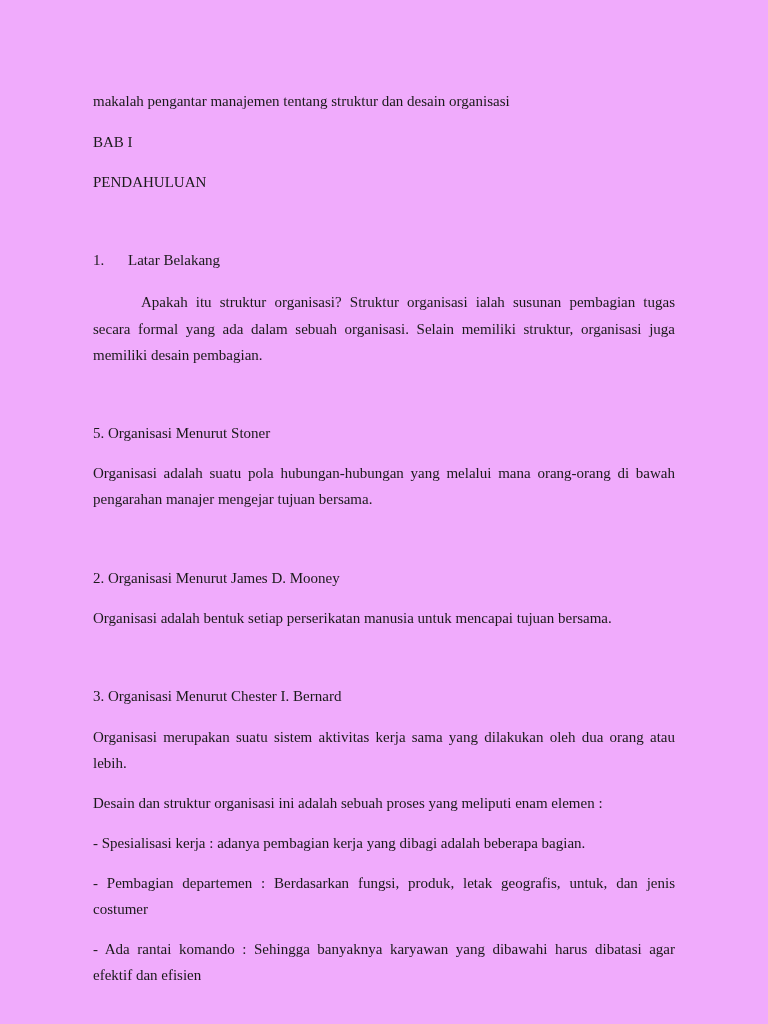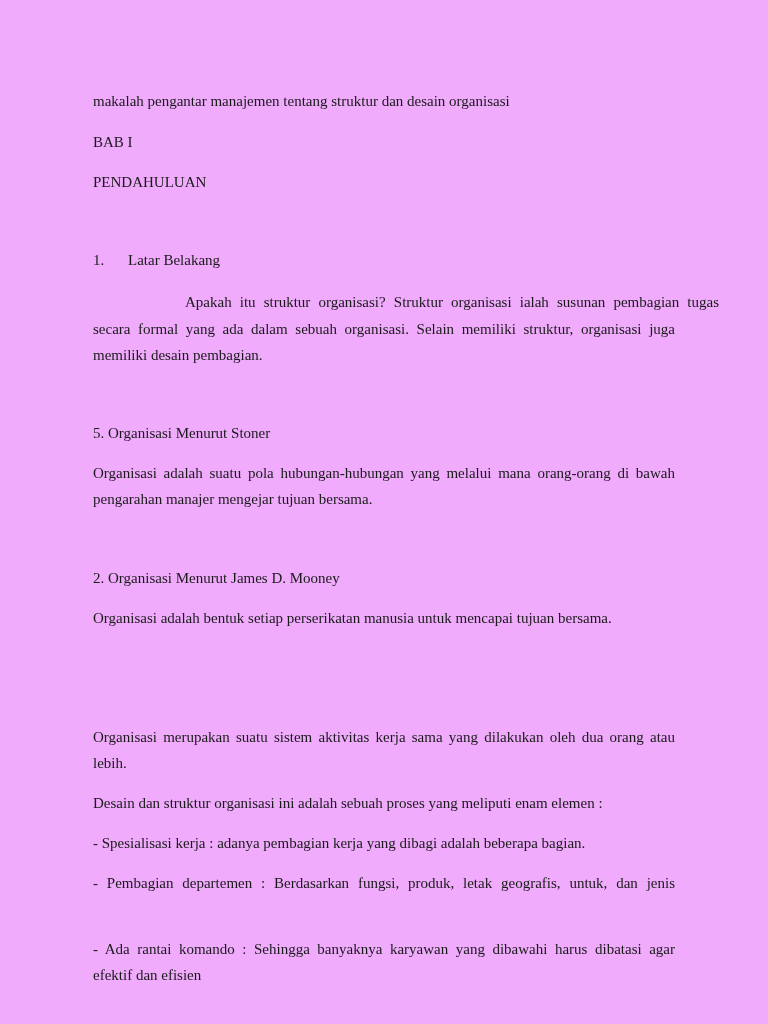--- a/index.html
+++ b/index.html
@@ -29,21 +29,21 @@
       width: 582px;
       white-space: nowrap;
       line-height: 18px;
       margin: 0;
     }
     .just {
       text-align: justify;
       text-align-last: justify;
       white-space: normal;
     }
-    .indent { left: 141px; width: 534px; margin-left: 44px; }
+    .indent { left: 141px; width: 534px; }
     .num-label { position: absolute; left: 93px; }
     .num-text { position: absolute; left: 128px; }
   </style>
 </head>
 <body>
 
 <div class="page">
 
   <p class="ln" style="top:92px;">makalah pengantar manajemen tentang struktur dan desain organisasi</p>
 
@@ -60,25 +60,27 @@
   <p class="ln just" style="top:320px;">secara formal yang ada dalam sebuah organisasi. Selain memiliki struktur, organisasi juga</p>
   <p class="ln" style="top:346px;">memiliki desain pembagian.</p>
 
   <p class="ln" style="top:424px;">5. Organisasi Menurut Stoner</p>
   <p class="ln just" style="top:464px;">Organisasi adalah suatu pola hubungan-hubungan yang melalui mana orang-orang di bawah</p>
   <p class="ln" style="top:490px;">pengarahan manajer mengejar tujuan bersama.</p>
 
   <p class="ln" style="top:569px;">2. Organisasi Menurut James D. Mooney</p>
   <p class="ln" style="top:609px;">Organisasi adalah bentuk setiap perserikatan manusia untuk mencapai tujuan bersama.</p>
 
+  <p class="ln" style="top:687px;">3. Organisasi Menurut Chester I. Bernard</p>
   <p class="ln just" style="top:728px;">Organisasi merupakan suatu sistem aktivitas kerja sama yang dilakukan oleh dua orang atau</p>
   <p class="ln" style="top:754px;">lebih.</p>
 
   <p class="ln" style="top:794px;">Desain dan struktur organisasi ini adalah sebuah proses yang meliputi enam elemen :</p>
 
   <p class="ln" style="top:834px;">- Spesialisasi kerja : adanya pembagian kerja yang dibagi adalah beberapa bagian.</p>
 
   <p class="ln just" style="top:874px;">- Pembagian departemen : Berdasarkan fungsi, produk, letak geografis, untuk, dan jenis</p>
+  <p class="ln" style="top:900px;">costumer</p>
 
   <p class="ln just" style="top:940px;">- Ada rantai komando : Sehingga banyaknya karyawan yang dibawahi harus dibatasi agar</p>
   <p class="ln" style="top:966px;">efektif dan efisien</p>
 
 </div>
 
 </body></html>

